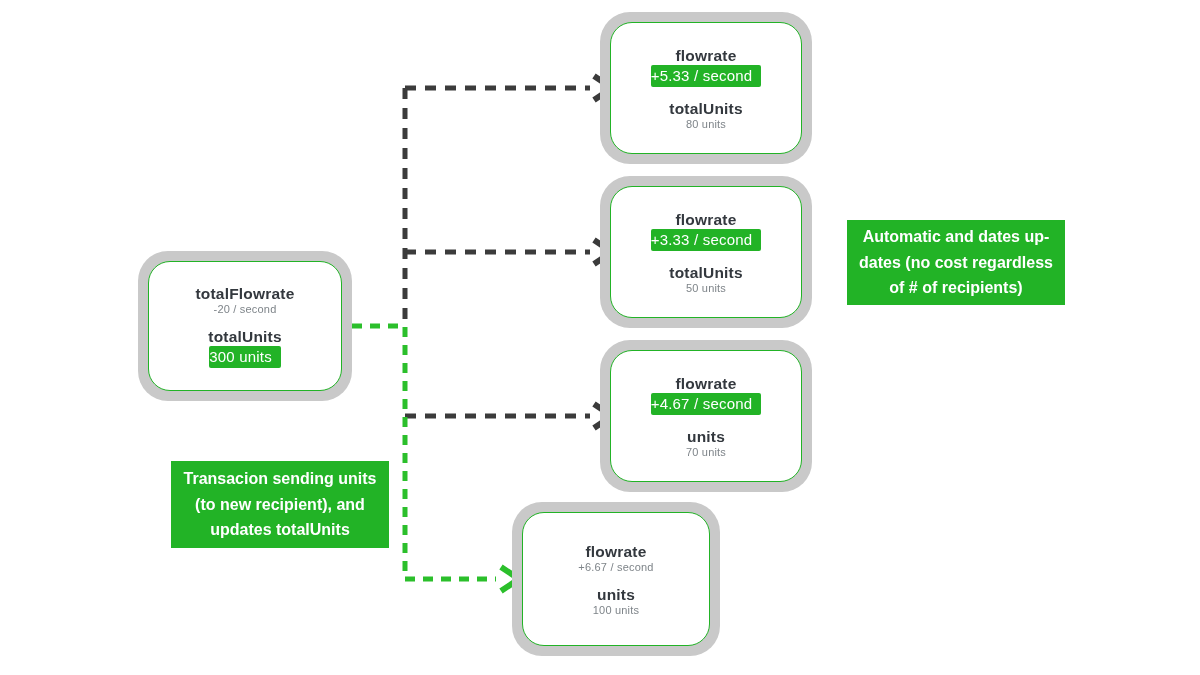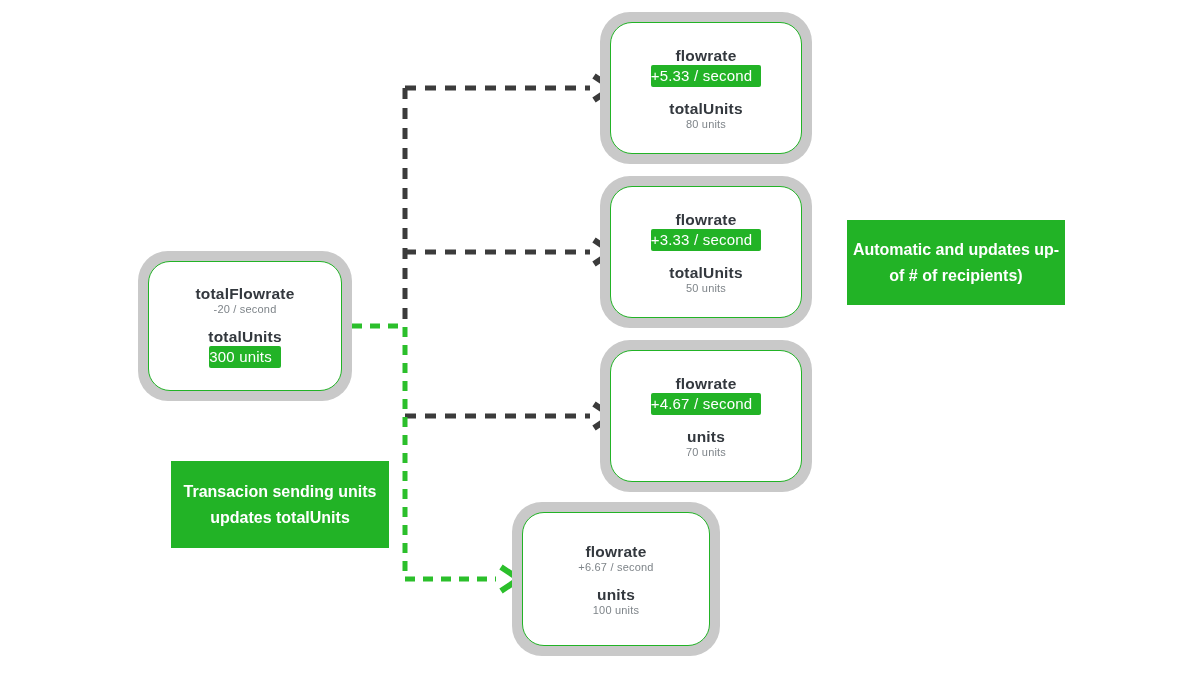--- a/index.html
+++ b/index.html
@@ -167,22 +167,24 @@
         <div class="field-value">+6.67 / second</div>
       </div>
       <div class="field-group">
         <div class="field-label">units</div>
         <div class="field-value">100 units</div>
       </div>
     </div>
   </div>
 
   <div id="annotation-right" class="annotation">
-    <div>Automatic and updates up-</div>
+    <div>Automatic and dates up-</div>
+    <div>dates (no cost regardless</div>
     <div>of # of recipients)</div>
   </div>
 
   <div id="annotation-left" class="annotation">
     <div>Transacion sending units</div>
+    <div>(to new recipient), and</div>
     <div><span>updates </span><span class="xbold">totalUnits</span></div>
   </div>
 
 </div>
 
 </body></html>

